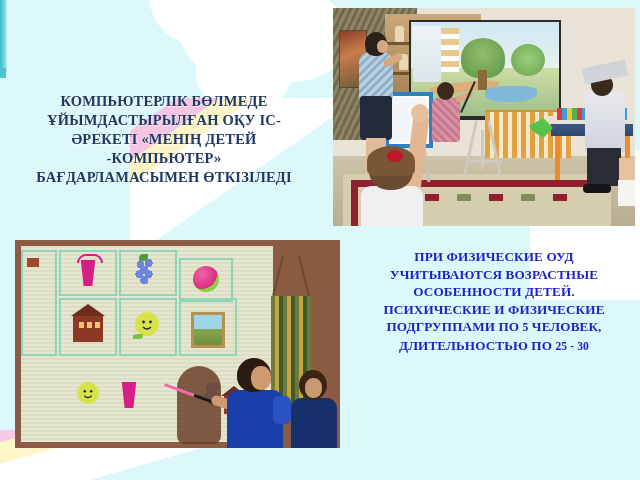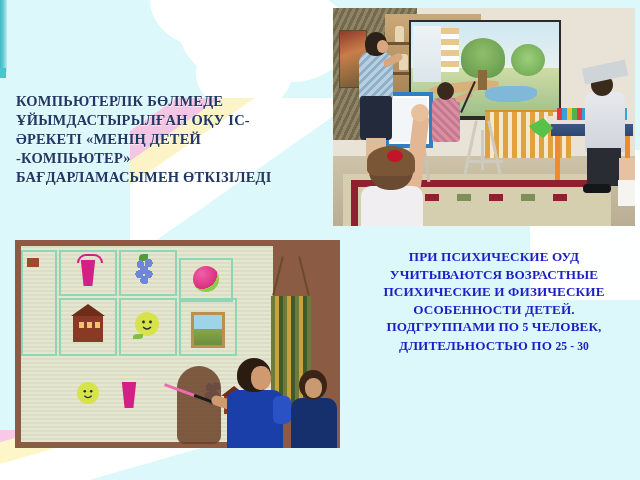--- a/index.html
+++ b/index.html
@@ -65,21 +65,21 @@
   
   .wedge-br{
     position:absolute;right:-40px;top:150px;width:150px;height:150px;
     background:#ffffff;border-radius:50% 0 0 0;
     opacity:.95;
   }
 
   
   .txt-kz{
     position:absolute;left:16px;top:92px;width:296px;
-    text-align:left;
+    text-align:center;
     color:#1f3864;
     font-weight:bold;
     font-size:14.5px;
     line-height:19px;
     letter-spacing:.2px;
     text-shadow:0.5px 0.5px 0 rgba(255,255,255,.65);
     z-index:6;
   }
   .txt-ru{
     position:absolute;left:352px;top:248px;width:284px;
@@ -318,24 +318,24 @@
 
   <div class="txt-kz">
     <div>КОМПЬЮТЕРЛІК БӨЛМЕДЕ</div>
     <div>ҰЙЫМДАСТЫРЫЛҒАН ОҚУ ІС-</div>
     <div>ӘРЕКЕТІ «МЕНІҢ ДЕТЕЙ</div>
     <div>-КОМПЬЮТЕР»</div>
     <div>БАҒДАРЛАМАСЫМЕН ӨТКІЗІЛЕДІ</div>
   </div>
 
   <div class="txt-ru">
-    <div>ПРИ ПСИХИЧЕСКИЕ ОУД</div>
+    <div>ПРИ ФИЗИЧЕСКИЕ ОУД</div>
     <div>УЧИТЫВАЮТСЯ  ВОЗРАСТНЫЕ</div>
+    <div>ОСОБЕННОСТИ ДЕТЕЙ.</div>
     <div>ПСИХИЧЕСКИЕ И ФИЗИЧЕСКИЕ</div>
-    <div>ОСОБЕННОСТИ ДЕТЕЙ.</div>
     <div>ПОДГРУППАМИ  ПО <span class="sm">5</span> ЧЕЛОВЕК,</div>
     <div>ДЛИТЕЛЬНОСТЬЮ  ПО <span class="sm">25 - 30</span></div>
   </div>
 
   <div class="photo" id="photo-classroom">
     <div class="cr-wall"></div>
     <div class="cr-wallpaper"></div>
     <div class="cr-shelfpic"></div>
     <div class="cr-shelfpic2"></div>
     <div class="cr-cabinet"></div>

